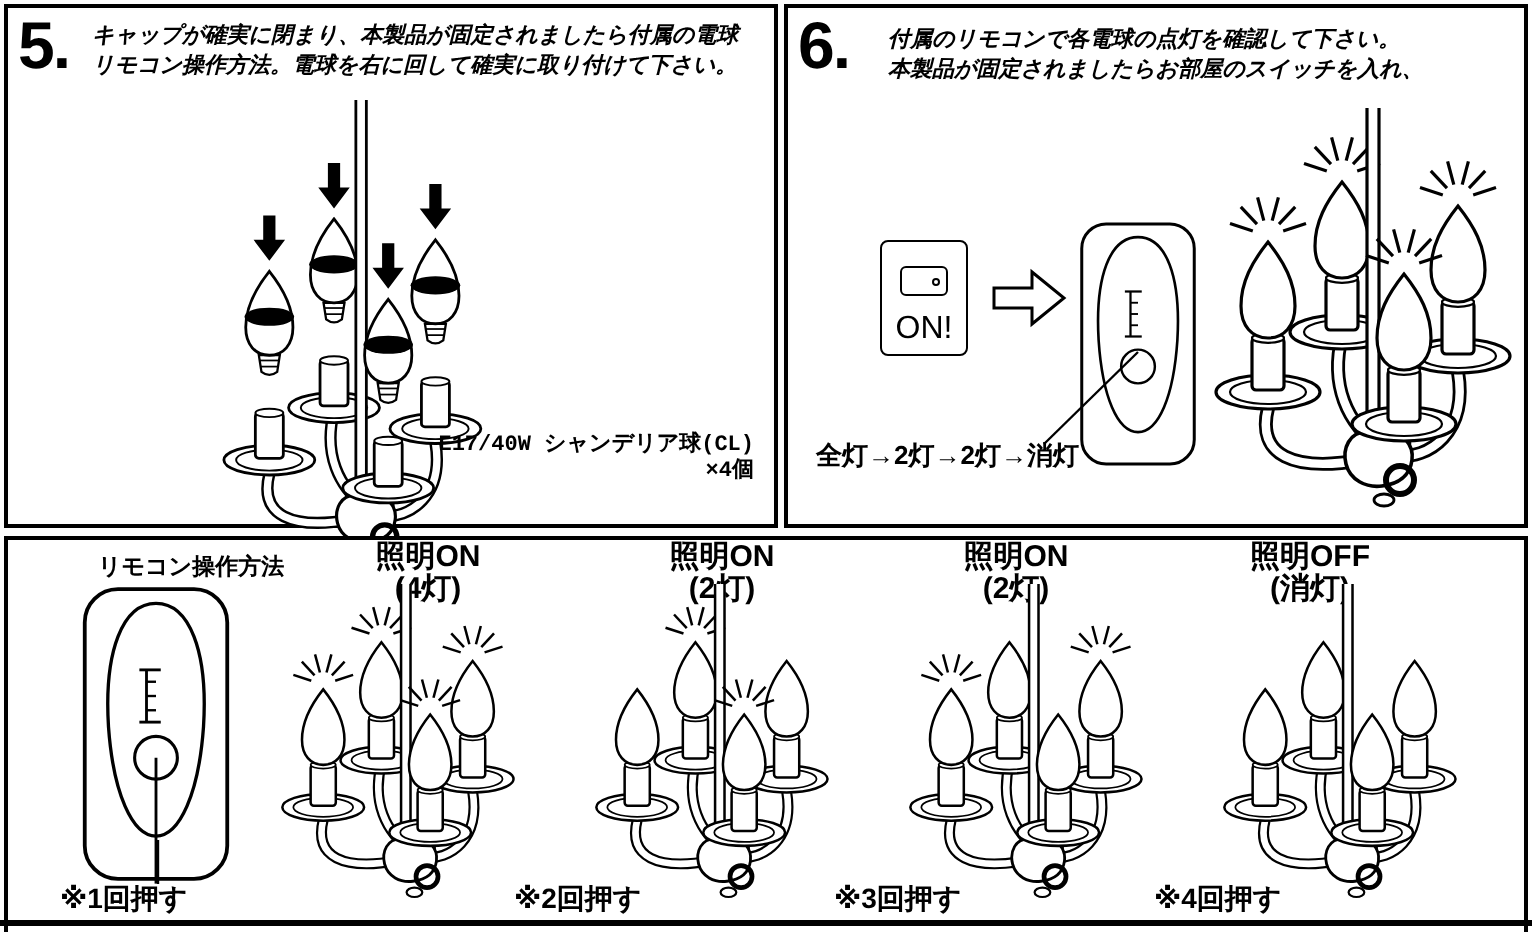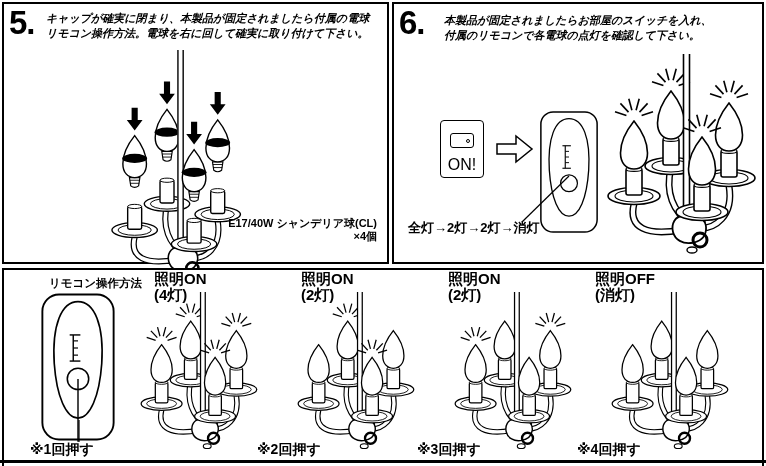--- a/index.html
+++ b/index.html
@@ -7,28 +7,28 @@
          font-family:"Liberation Sans","DejaVu Sans",sans-serif;color:#000;}
   .panel{position:absolute;border:2px solid #000;background:#fff;box-sizing:border-box;}
   #panel5{left:2px;top:2px;width:387px;height:262px;}
   #panel6{left:392px;top:2px;width:372px;height:262px;}
   #panelRemote{left:2px;top:268px;width:762px;height:210px;}
   .stepnum{position:absolute;left:5px;top:0px;font-size:33px;font-weight:bold;letter-spacing:-1px;}
   .steptext{position:absolute;font-size:11px;font-weight:bold;line-height:15px;white-space:nowrap;font-style:italic;}
   #panel5 .steptext{left:42px;top:7px;}
   #panel6 .steptext{left:50px;top:9px;}
   .abs{position:absolute;}
-  .caption{position:absolute;right:10px;top:213px;text-align:right;font-size:11px;font-weight:bold;line-height:13px;}
+  .caption{position:absolute;right:10px;top:213px;text-align:right;font-size:11px;font-weight:bold;line-height:13px;font-family:Liberation Mono, monospace;}
   .seqlabel{position:absolute;left:14px;top:215px;font-size:13px;font-weight:bold;}
   .switch-outer{position:absolute;left:46px;top:116px;width:44px;height:58px;border:1.5px solid #000;border-radius:4px;box-sizing:border-box;}
   .rocker{position:absolute;left:9px;top:12px;width:24px;height:15px;border:1.5px solid #000;border-radius:3px;box-sizing:border-box;}
   .rocker-dot{position:absolute;right:3px;top:4.5px;width:4px;height:4px;border:1px solid #000;border-radius:50%;box-sizing:border-box;}
   .switch-label{position:absolute;left:0;right:0;bottom:3px;text-align:center;font-size:16px;font-weight:normal;}
   .guide-title{position:absolute;left:45px;top:6px;font-size:11.5px;font-weight:bold;}
-  .state-label{position:absolute;top:1px;width:120px;text-align:left;font-size:15px;font-weight:bold;line-height:16px;}
+  .state-label{position:absolute;top:1px;width:120px;text-align:center;font-size:15px;font-weight:bold;line-height:16px;}
   .press-label{position:absolute;top:171px;font-size:14px;font-weight:bold;}
   .divider{position:absolute;left:0;top:460px;width:766px;height:3px;background:#000;}
   svg{display:block;}
 </style>
 </head>
 <body>
 
 <div id="stage">
 
   <div id="panel5" class="panel">
@@ -95,22 +95,22 @@
       </svg>
     <div class="caption">
       <div>E17/40W シャンデリア球(CL)</div>
       <div>×4個</div>
     </div>
   </div>
 
   <div id="panel6" class="panel">
     <div class="stepnum">6.</div>
     <div class="steptext">
+      <div>付属のリモコンで各電球の点灯を確認して下さい。</div>
       <div>本製品が固定されましたらお部屋のスイッチを入れ、</div>
-      <div>付属のリモコンで各電球の点灯を確認して下さい。</div>
     </div>
 
     <div class="switch-outer">
       <div class="rocker">
         <div class="rocker-dot"></div>
       </div>
       <div class="switch-label">ON!</div>
     </div>
 
     <svg class="abs" style="left:102px;top:130px;" width="38" height="30" viewBox="0 0 38 30">

